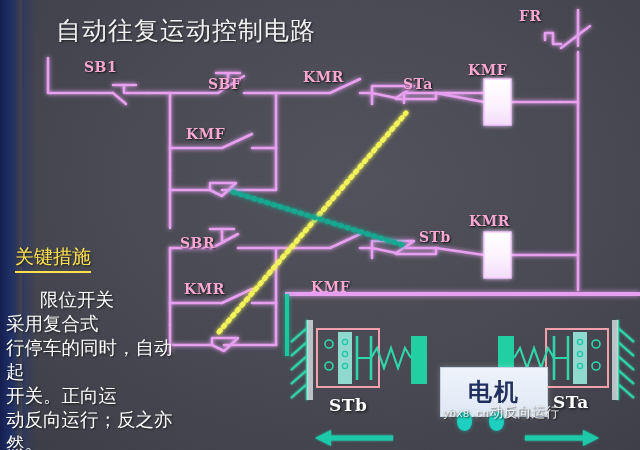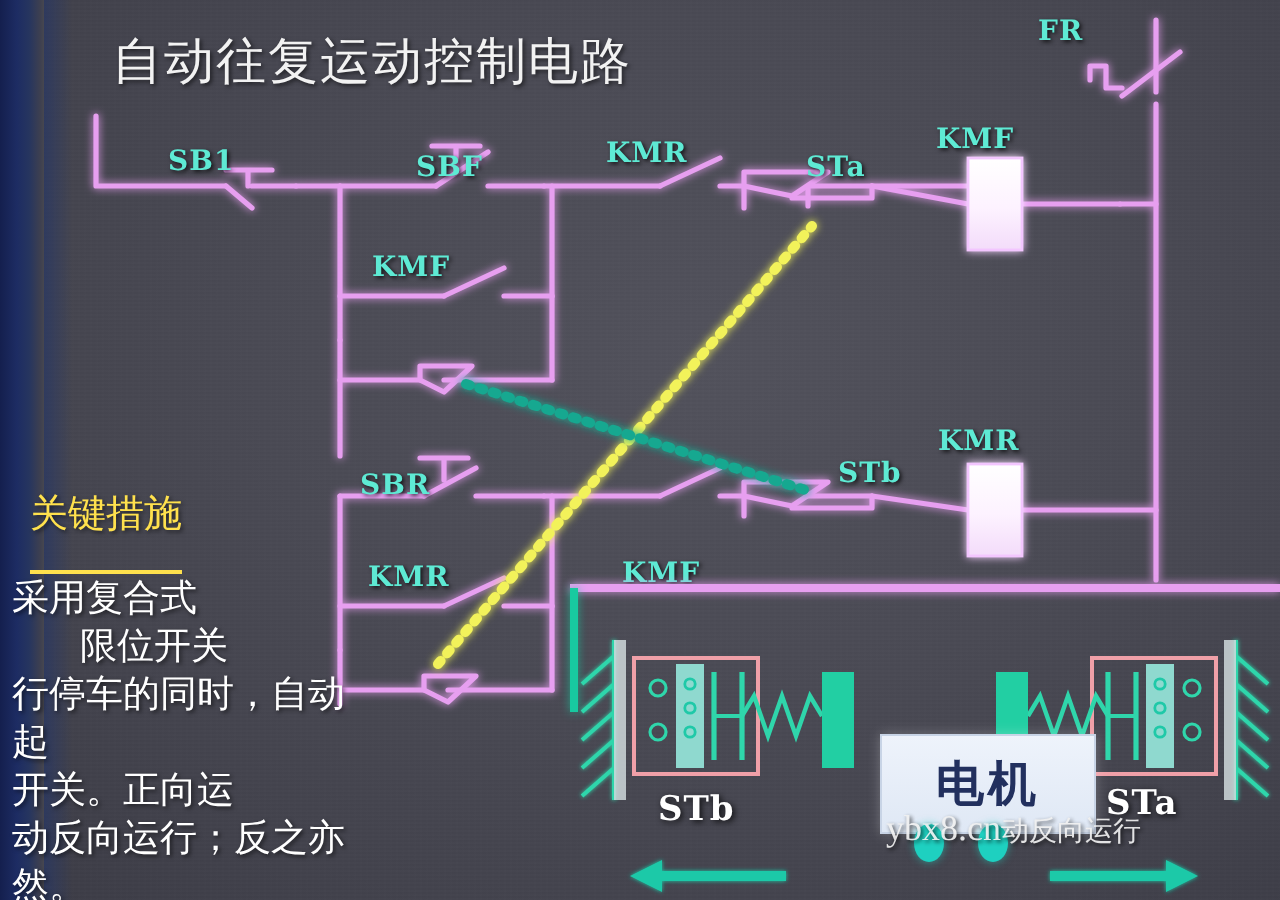--- a/index.html
+++ b/index.html
@@ -39,36 +39,36 @@
     font-size:25px;color:#f2f2f2;letter-spacing:1px;
     font-family:"DejaVu Serif", serif;
     text-shadow:1px 1px 2px rgba(0,0,0,.6);
     white-space:nowrap;
   }
   .keypoint{
     position:absolute;left:15px;top:244px;
     font-size:19px;color:#ffe14d;
     font-family:"DejaVu Serif", serif;
     border-bottom:2px solid #ffe14d;
-    padding-bottom:15px;
+    padding-bottom:1px;
     text-shadow:1px 1px 2px rgba(0,0,0,.55);
     white-space:nowrap;
   }
   .body-text{
     position:absolute;left:6px;top:288px;width:176px;
     font-size:18.5px;line-height:24px;color:#ffffff;
     font-family:"DejaVu Serif", serif;
     text-shadow:1px 1px 2px rgba(0,0,0,.6);
     letter-spacing:0px;
   }
   .body-text .indent{display:inline-block;width:34px;}
 
   
   .lbl{
-    position:absolute;color:#5eead4;
+    position:absolute;color:#f9a8d4;
     font-family:"DejaVu Serif", serif;font-weight:bold;
     font-size:14px;letter-spacing:.5px;
     text-shadow:1px 1px 2px rgba(0,0,0,.75);
     white-space:nowrap;
   }
 
   
   .panel{
     position:absolute;left:285px;top:292px;width:355px;height:158px;
   }
@@ -103,21 +103,21 @@
     position:absolute;width:15px;height:19px;border-radius:50%;
     background:#1ed0c0;box-shadow:0 0 4px rgba(30,208,192,.6);
   }
   .watermark{
     position:absolute;left:443px;top:404px;
     font-size:14px;color:#f0f0f0;white-space:nowrap;
     font-family:"DejaVu Serif", serif;
     text-shadow:1px 1px 2px rgba(0,0,0,.8);
     opacity:.92;
   }
-  .wm-latin{font-family:Liberation Serif, serif;font-size:18px;}
+  .wm-latin{font-family:Liberation Mono, monospace;font-size:11px;}
   svg{position:absolute;left:0;top:0;overflow:visible;}
 </style>
 </head>
 <body>
 
 <div id="root">
 
   <div class="bg"></div>
   <div class="bg-noise"></div>
   <div class="leftbar"></div>
@@ -220,37 +220,37 @@
       <rect x="484" y="79" width="27" height="46" fill="url(#coilg)" stroke="#f3c6ff" stroke-width="1.4" filter="url(#glow)"></rect>
     </g>
     <g>
       <rect x="484" y="232" width="27" height="46" fill="url(#coilg)" stroke="#f3c6ff" stroke-width="1.4" filter="url(#glow)"></rect>
     </g>
 
     <line x1="219" y1="332" x2="406" y2="113" stroke="#f2f25a" stroke-width="5" stroke-dasharray="2 5" stroke-linecap="round" filter="url(#glow)"></line>
     <line x1="233" y1="192" x2="406" y2="246" stroke="#15a890" stroke-width="5" stroke-dasharray="2 5" stroke-linecap="round" filter="url(#glow)"></line>
   </svg>
 
-  <div class="lbl" style="left:84px;top:73px">SB1</div>
+  <div class="lbl" style="left:84px;top:59px">SB1</div>
   <div class="lbl" style="left:208px;top:76px">SBF</div>
   <div class="lbl" style="left:303px;top:69px">KMR</div>
   <div class="lbl" style="left:403px;top:76px">STa</div>
   <div class="lbl" style="left:468px;top:62px">KMF</div>
   <div class="lbl" style="left:519px;top:8px">FR</div>
   <div class="lbl" style="left:186px;top:126px">KMF</div>
   <div class="lbl" style="left:180px;top:235px">SBR</div>
   <div class="lbl" style="left:419px;top:229px">STb</div>
   <div class="lbl" style="left:469px;top:213px">KMR</div>
   <div class="lbl" style="left:184px;top:281px">KMR</div>
   <div class="lbl" style="left:311px;top:279px">KMF</div>
 
   <div class="keypoint">关键措施</div>
   <div class="body-text">
+    <div><span class="indent"></span><span>限位开关</span></div>
     <div><span>采用复合式</span></div>
-    <div><span class="indent"></span><span>限位开关</span></div>
     <div><span>行停车的同时，自动起</span></div>
     <div><span>开关。正向运</span></div>
     <div><span>动反向运行；反之亦然。</span></div>
   </div>
 
   <div class="panel">
     <div class="panel-top"></div>
     <div class="panel-left"></div>
 
     <svg width="355" height="158">

